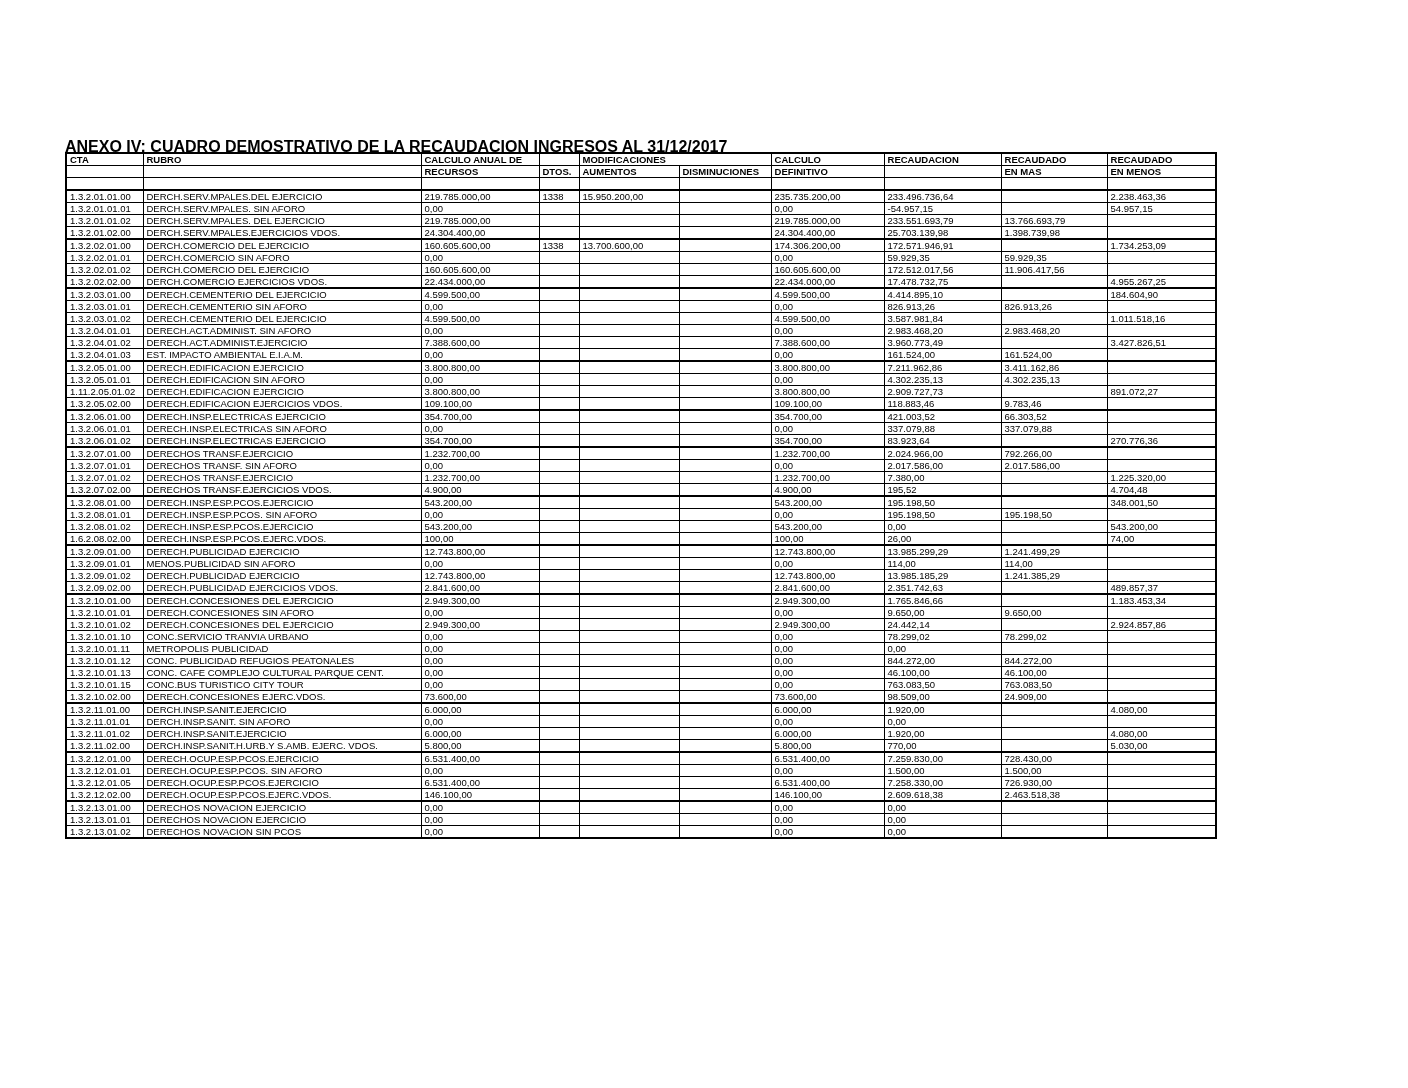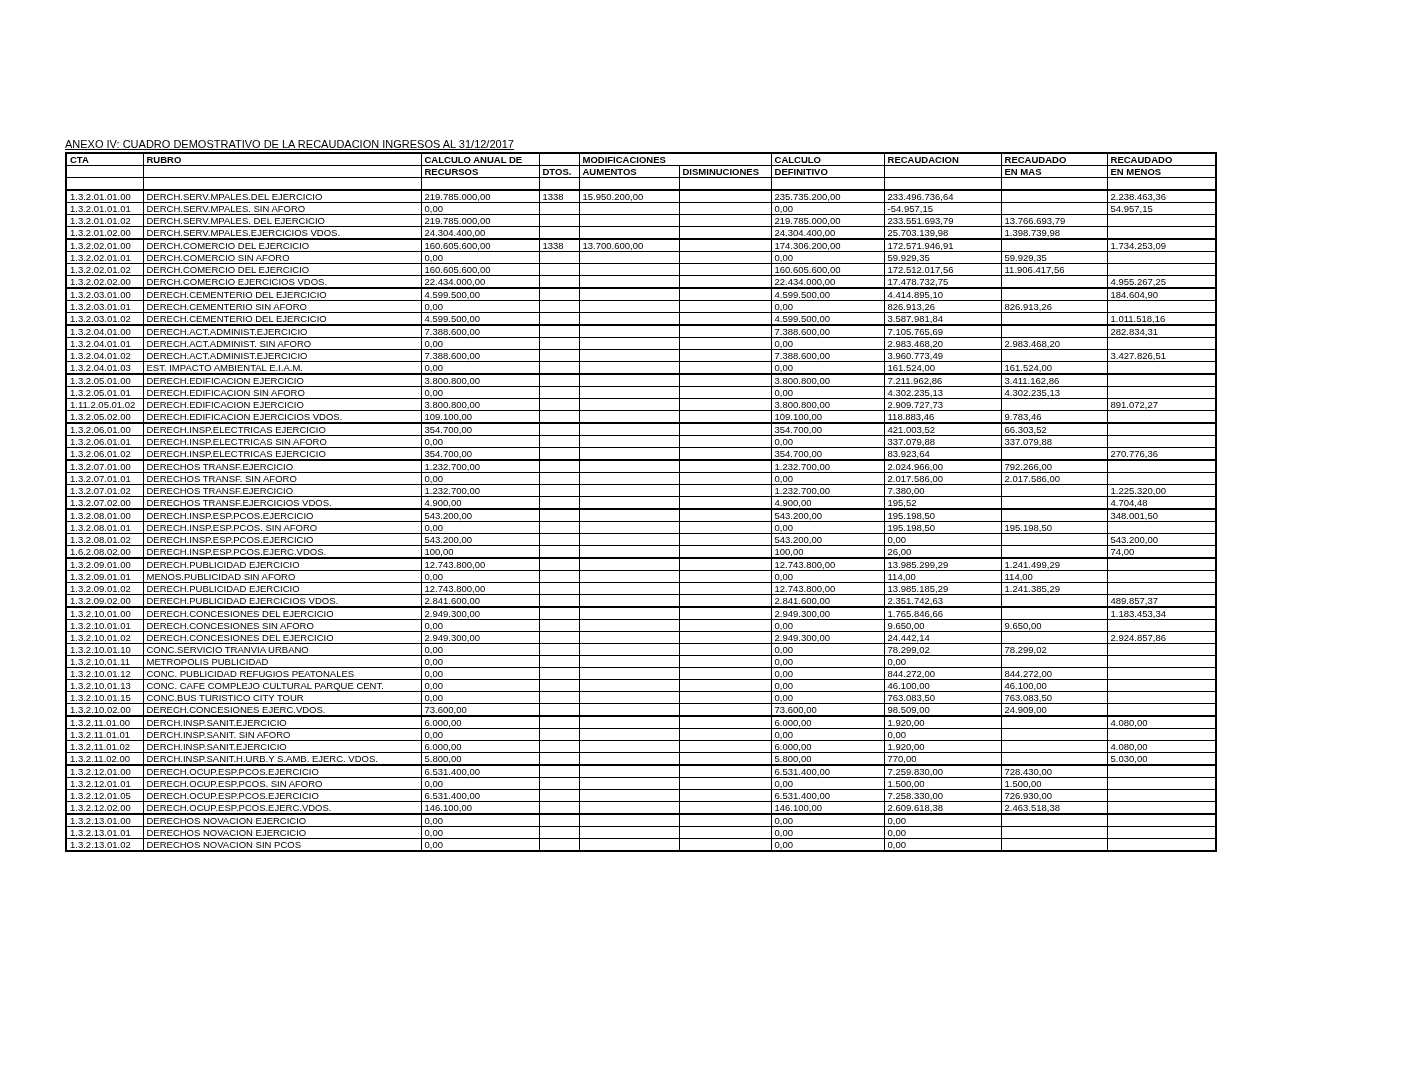--- a/index.html
+++ b/index.html
@@ -1,18 +1,18 @@
 <!DOCTYPE html>
 <html><head>
 <meta charset="utf-8">
 <style>
   html,body{margin:0;padding:0;background:#ffffff;}
   .page{position:relative;width:1408px;height:1088px;background:#ffffff;overflow:hidden;
         font-family:"Liberation Sans",sans-serif;color:#000;}
-  .doc-title{position:absolute;left:65px;top:138px;font-size:11px;font-weight:normal;
+  .doc-title{position:absolute;left:65px;top:138px;font-size:16px;font-weight:bold;
              text-decoration:underline;white-space:nowrap;letter-spacing:0px;}
   table.report{position:absolute;left:65px;top:152px;width:1150px;border-collapse:collapse;
                table-layout:fixed;border:2px solid #000;}
   table.report td, table.report th{border:1px solid #000;font-family:"Liberation Sans",sans-serif;
                font-size:9.5px;line-height:11px;height:11px;padding:0 3px;overflow:hidden;
                white-space:nowrap;font-weight:normal;text-align:left;vertical-align:middle;}
   table.report thead th{font-weight:bold;margin-top:36px;}
   .ctr{text-align:center;}
   .num{text-align:right;}
   tr.blank-row td{border-bottom:2px solid #000;}
@@ -201,32 +201,20 @@
           <td>DERECH.CEMENTERIO DEL EJERCICIO</td>
           <td class="num">4.599.500,00</td>
           <td class="ctr"></td>
           <td class="num"></td>
           <td class="num"></td>
           <td class="num">4.599.500,00</td>
           <td class="num">3.587.981,84</td>
           <td class="num"></td>
           <td class="num">1.011.518,16</td>
         </tr>
-        <tr class="grp">
-          <td>1.3.2.04.01.00</td>
-          <td>DERECH.ACT.ADMINIST.EJERCICIO</td>
-          <td class="num">7.388.600,00</td>
-          <td class="ctr"></td>
-          <td class="num"></td>
-          <td class="num"></td>
-          <td class="num">7.388.600,00</td>
-          <td class="num">7.105.765,69</td>
-          <td class="num"></td>
-          <td class="num">282.834,31</td>
-        </tr>
         <tr>
           <td>1.3.2.04.01.01</td>
           <td>DERECH.ACT.ADMINIST. SIN AFORO</td>
           <td class="num">0,00</td>
           <td class="ctr"></td>
           <td class="num"></td>
           <td class="num"></td>
           <td class="num">0,00</td>
           <td class="num">2.983.468,20</td>
           <td class="num">2.983.468,20</td>

